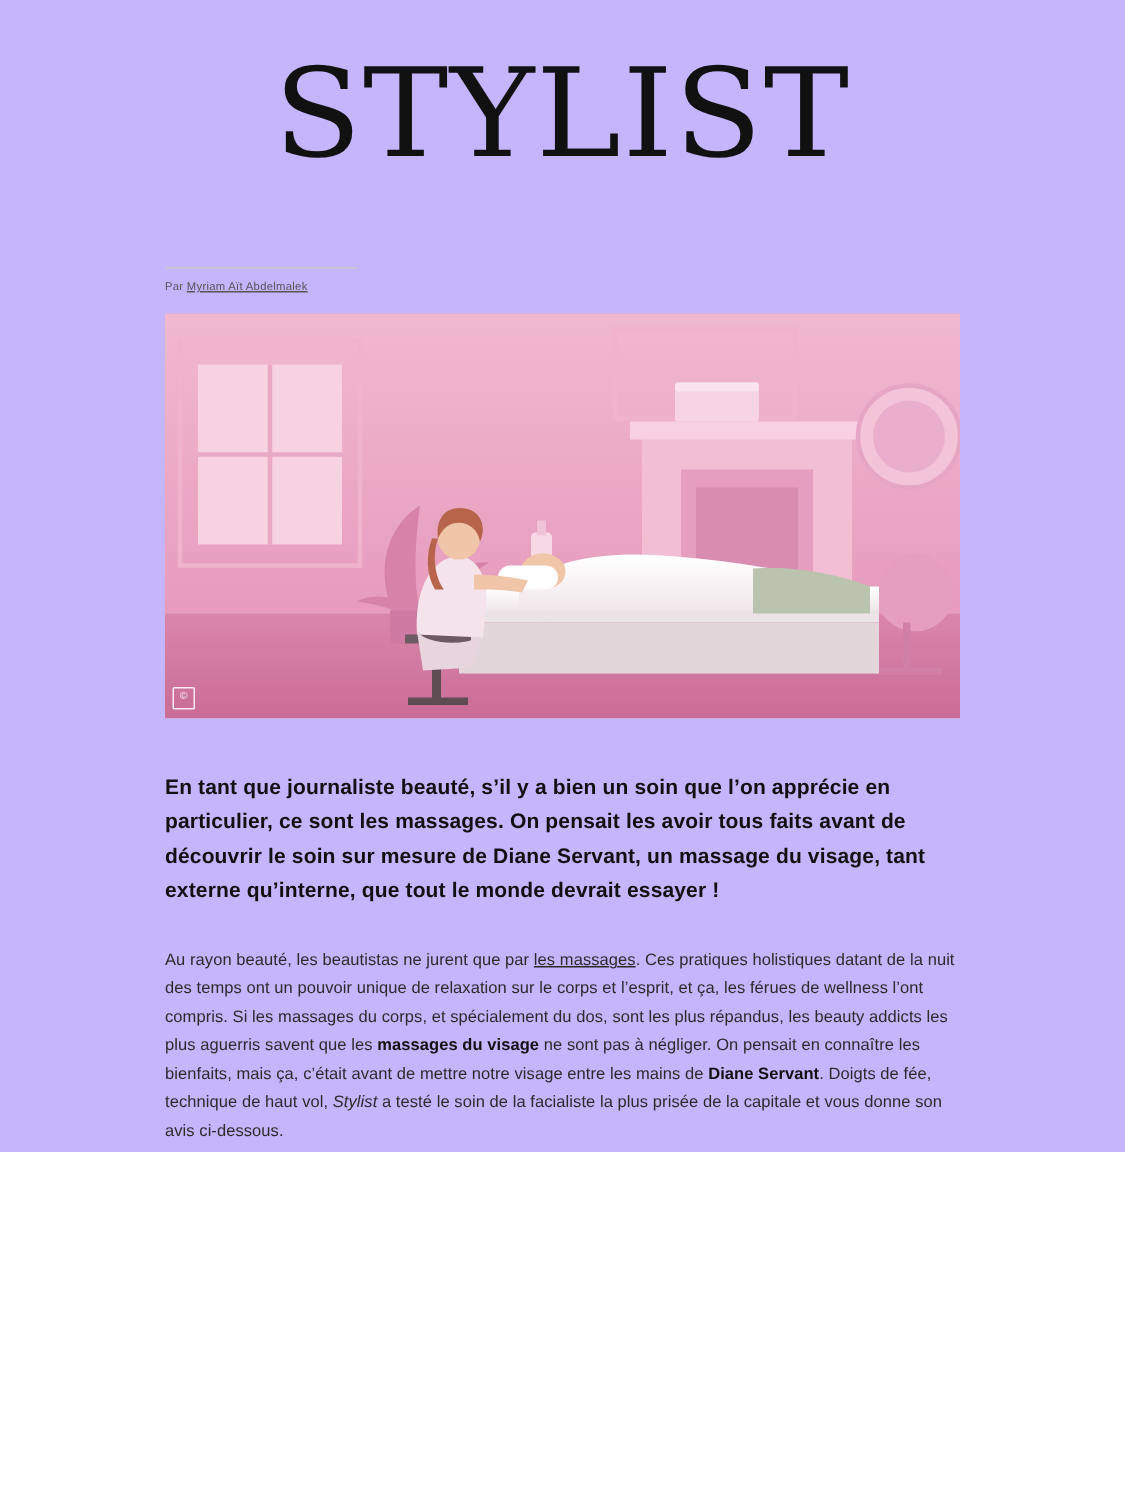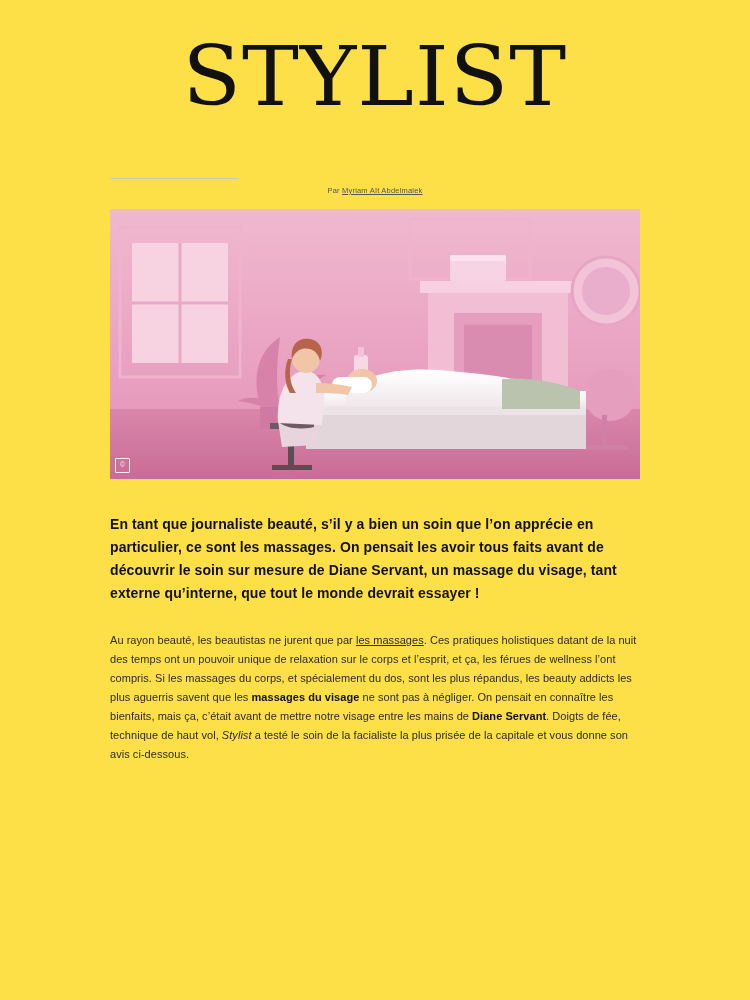--- a/index.html
+++ b/index.html
@@ -10,22 +10,22 @@
     width: 750px;
     height: 1000px;
     background: #ffffff;
     font-family: "Liberation Sans", sans-serif;
     color: #1a1a1a;
     overflow: hidden;
   }
   .page {
     position: relative;
     width: 750px;
-    height: 1000px;
-    background: #fde047;
+    height: 768px;
+    background: #c4b5fd;
   }
 
   
   .masthead {
     width: 100%;
     text-align: center;
     padding-top: 38px;
   }
   .masthead-title {
     font-family: "DejaVu Serif", "Liberation Serif", serif;
@@ -57,21 +57,20 @@
     width: 128px;
     height: 1px;
     background: #c8c8c8;
     margin: 0 0 7px 0;
   }
   .byline {
     font-size: 7.5px;
     color: #555;
     letter-spacing: 0.2px;
     margin: 0;
-    text-align: center;
   }
   .byline .author {
     text-decoration: underline;
     color: #555;
   }
 
   
   .hero {
     position: relative;
     width: 530px;

